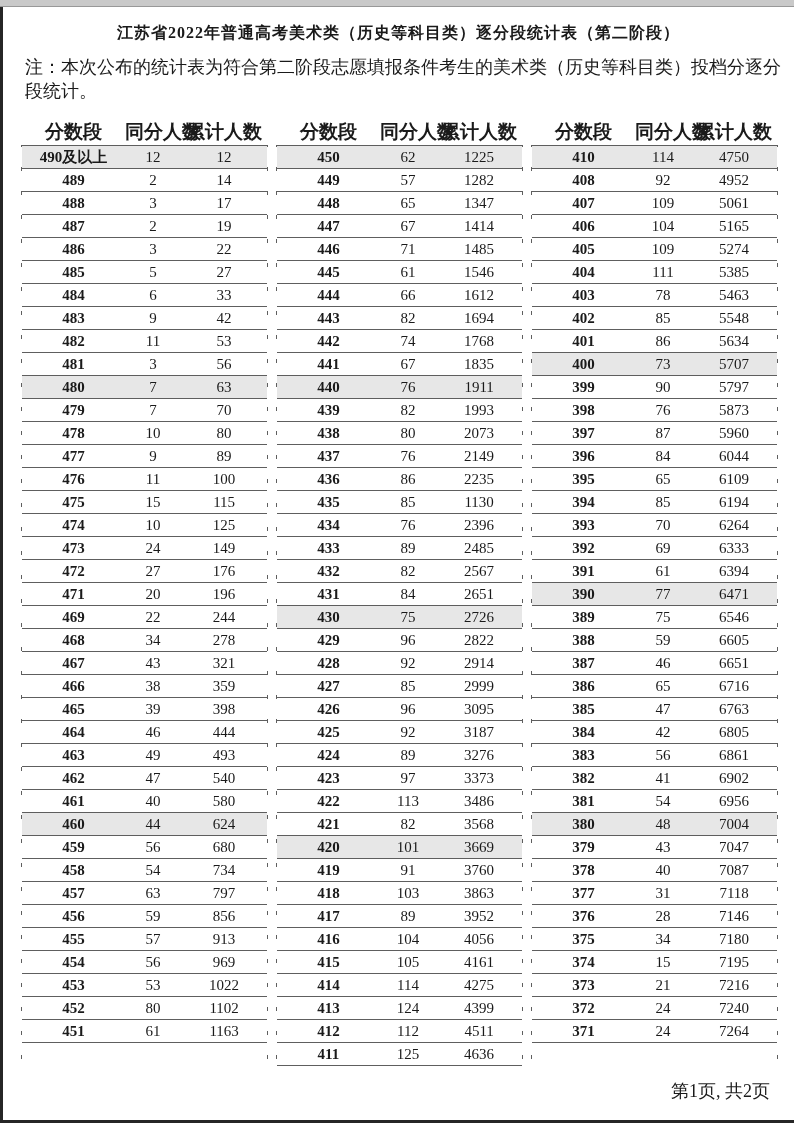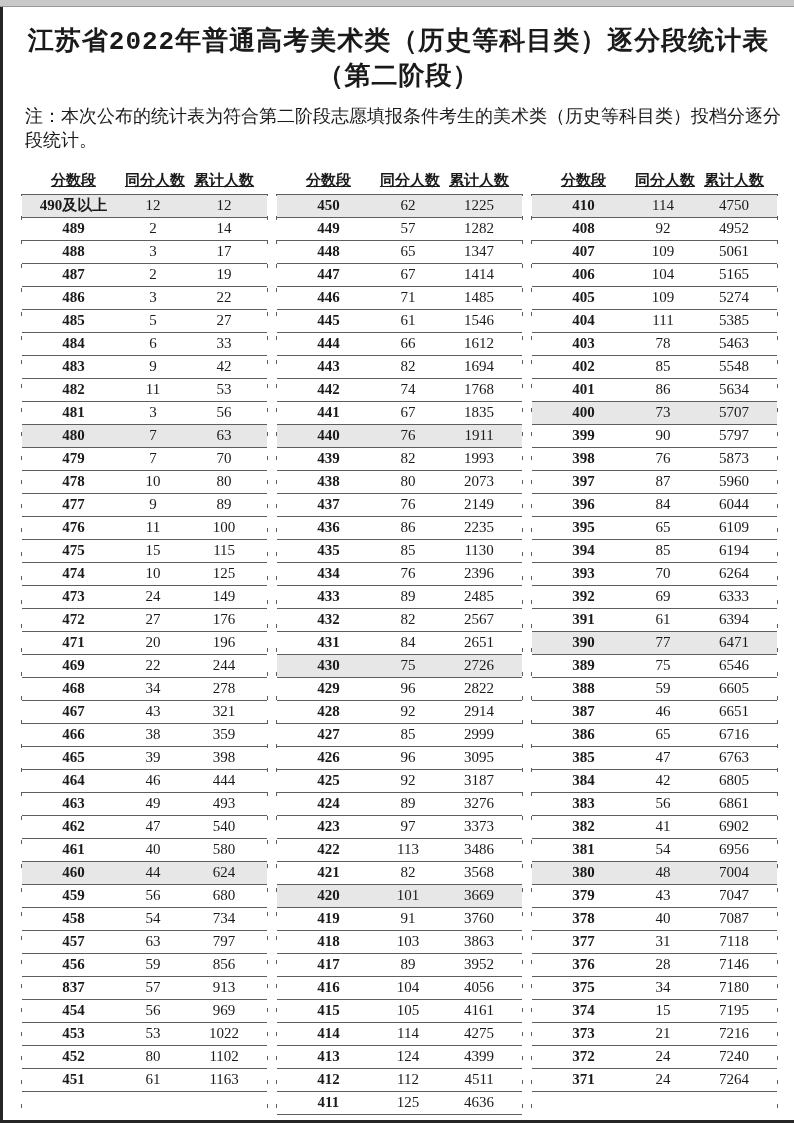--- a/index.html
+++ b/index.html
@@ -20,44 +20,43 @@
   }
   .page {
     position: absolute; top: 7px; left: 0; right: 0; bottom: 0;
     background: #fff;
     border-left: 3px solid #262626;
     border-bottom: 3px solid #262626;
   }
   .title {
     text-align: center;
     font-weight: bold;
-    font-size: 26px;
+    font-size: 16px;
     letter-spacing: 1px;
     margin-top: 16px;
-    font-family: Liberation Mono, monospace;
   }
   .note {
     font-size: 18px;
     margin: 11px 0 16px 22px;
   }
   .tables {
     display: flex;
     justify-content: space-between;
     padding: 0 17px 0 19px;
     margin-top: 7px;
   }
   .tbl { width: 245px; position: relative; }
   table { width: 100%; border-collapse: collapse; table-layout: fixed; }
   col.c-score { width: 42%; }
   col.c-count { width: 23%; }
   col.c-cum   { width: 35%; }
   thead th {
-    font-size: 15px; font-weight: bold;
+    font-size: 19px; font-weight: bold;
     height: 26px; padding: 0;
-    text-align: center; white-space: nowrap; text-decoration: underline;
+    text-align: center; white-space: nowrap;
   }
   tbody td {
     height: 23px; padding: 0;
     text-align: center;
     font-size: 15px;
     border-bottom: 1px solid #5e5e5e;
   }
   tbody tr:first-child td { border-top: 1px solid #5e5e5e; }
   tbody td.score { font-weight: bold; }
   tbody tr.hl td { background: #e7e7e7; margin-left: 28px; }
@@ -270,21 +269,21 @@
               <td class="score">457</td>
               <td>63</td>
               <td>797</td>
             </tr>
             <tr>
               <td class="score">456</td>
               <td>59</td>
               <td>856</td>
             </tr>
             <tr>
-              <td class="score">837</td>
+              <td class="score">455</td>
               <td>57</td>
               <td>913</td>
             </tr>
             <tr>
               <td class="score">454</td>
               <td>56</td>
               <td>969</td>
             </tr>
             <tr>
               <td class="score">453</td>

